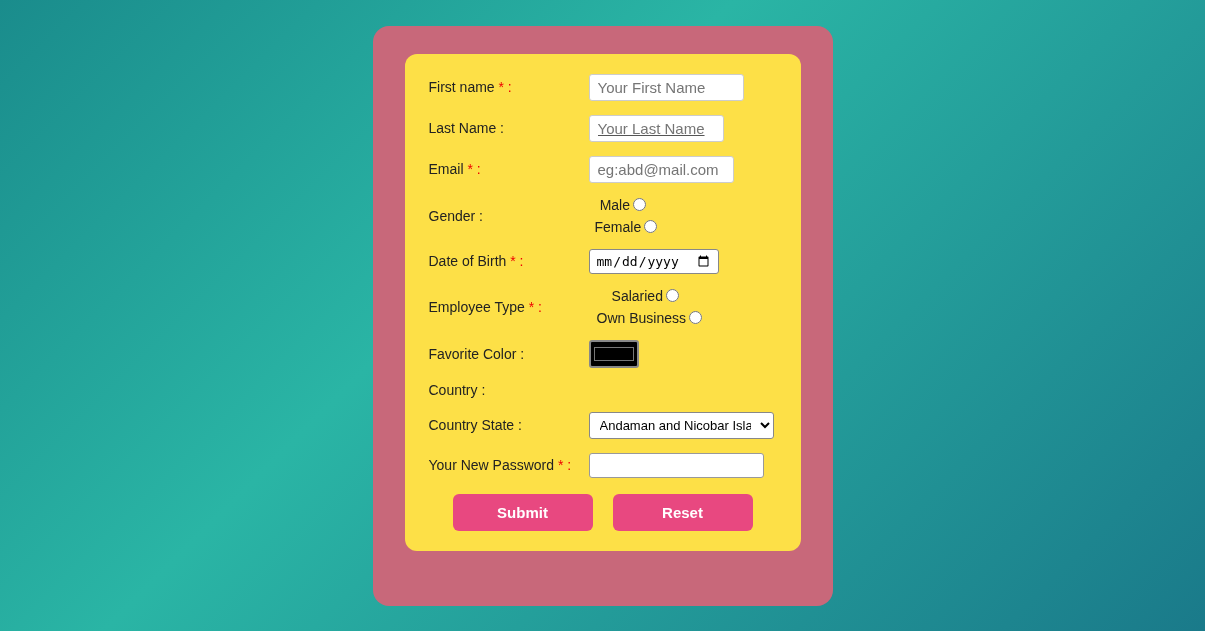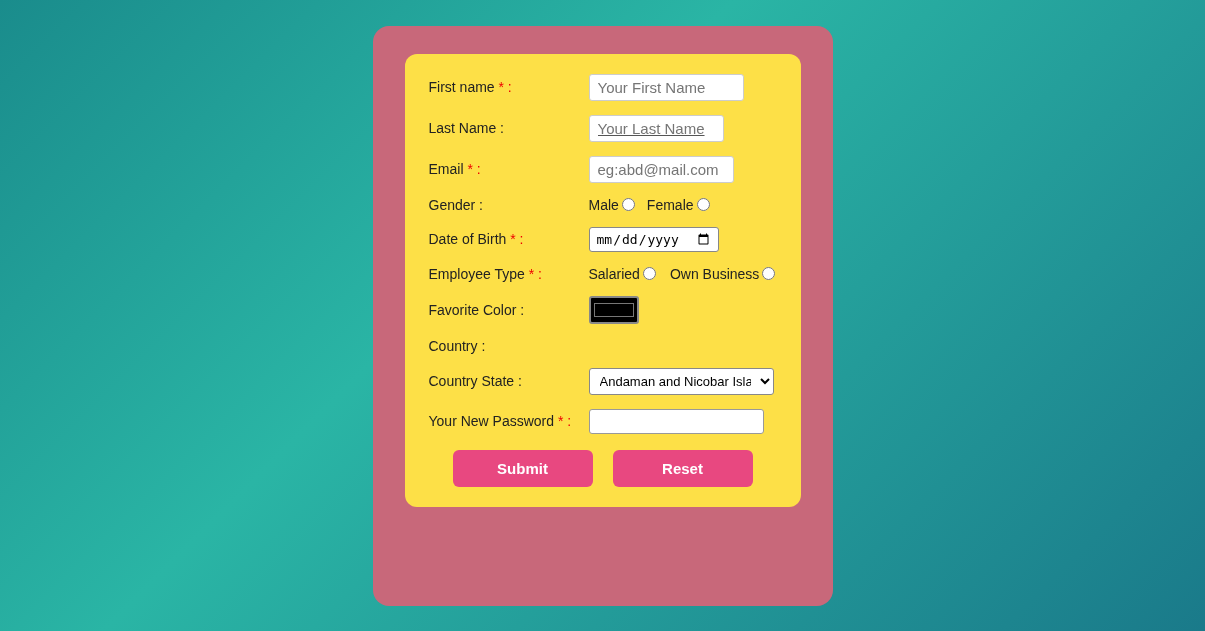--- a/index.html
+++ b/index.html
@@ -67,20 +67,21 @@
     .input-last-name { width: 135px; text-decoration: underline; }
     .input-phone { width: 155px; }
     .input-email { width: 145px; }
 
     .radio-group {
       display: flex;
       align-items: center;
       gap: 6px;
       font-size: 14px;
       color: #222;
+      flex-direction: column;
     }
 
     .radio-group label {
       display: flex;
       align-items: center;
       gap: 3px;
       cursor: pointer;
     }
 
     input[type="radio"] {

